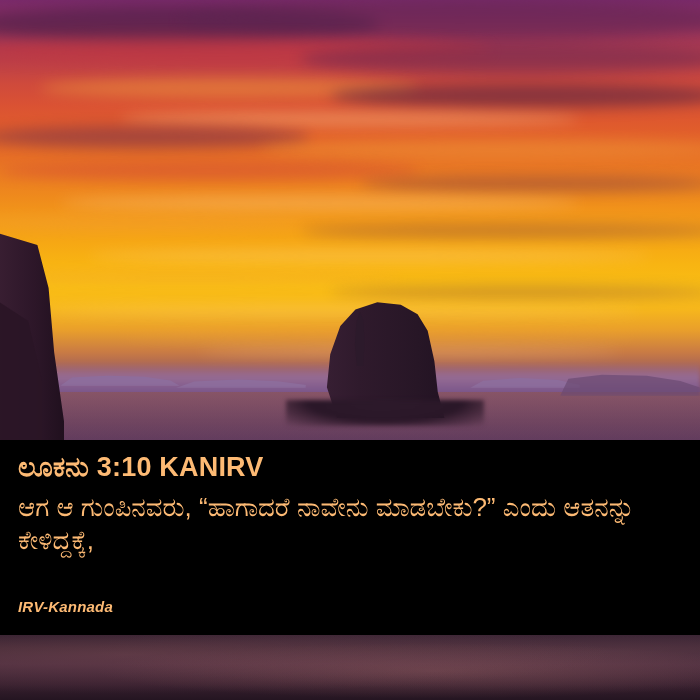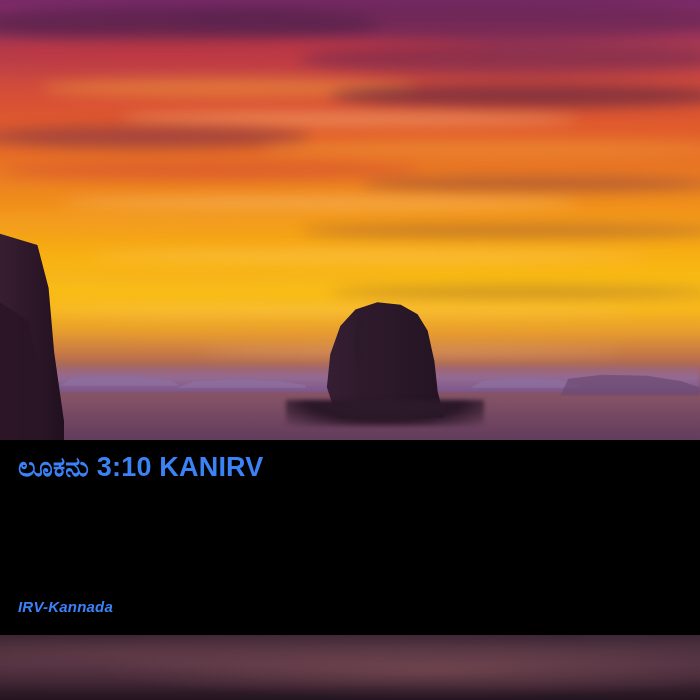--- a/index.html
+++ b/index.html
@@ -162,21 +162,21 @@
   }
 
   
   .caption-panel {
     position: absolute;
     left: 0;
     top: 440px;
     width: 700px;
     height: 195px;
     background: #000000;
-    color: #3b82f6;
+    color: #fdba74;
     box-sizing: border-box;
     padding: 12px 18px 6px 18px;
   }
   .ref-line {
     font-size: 27px;
     font-weight: bold;
     letter-spacing: .2px;
     line-height: 1.15;
     white-space: nowrap;
   }
@@ -262,16 +262,17 @@
     <div class="fg-rock" style="left:-20px; bottom:0; width:260px; height:70px; clip-path:polygon(0 100%,0 34%,22% 18%,54% 30%,80% 16%,100% 40%,100% 100%);"></div>
     <div class="fg-rock" style="left:430px; bottom:0; width:300px; height:60px; clip-path:polygon(0 100%,12% 42%,40% 26%,70% 38%,92% 22%,100% 48%,100% 100%);"></div>
   </div>
 
   <div class="bottom-strip">
     <div class="sand"></div>
   </div>
 
   <div class="caption-panel">
     <div class="ref-line">ಲೂಕನು 3:10 KANIRV</div>
+    <div class="verse-text">ಆಗ ಆ ಗುಂಪಿನವರು, “ಹಾಗಾದರೆ ನಾವೇನು ಮಾಡಬೇಕು?” ಎಂದು ಆತನನ್ನು ಕೇಳಿದ್ದಕ್ಕೆ,</div>
     <div class="version-line">IRV-Kannada</div>
   </div>
 
 </div>
 
 </body></html>

